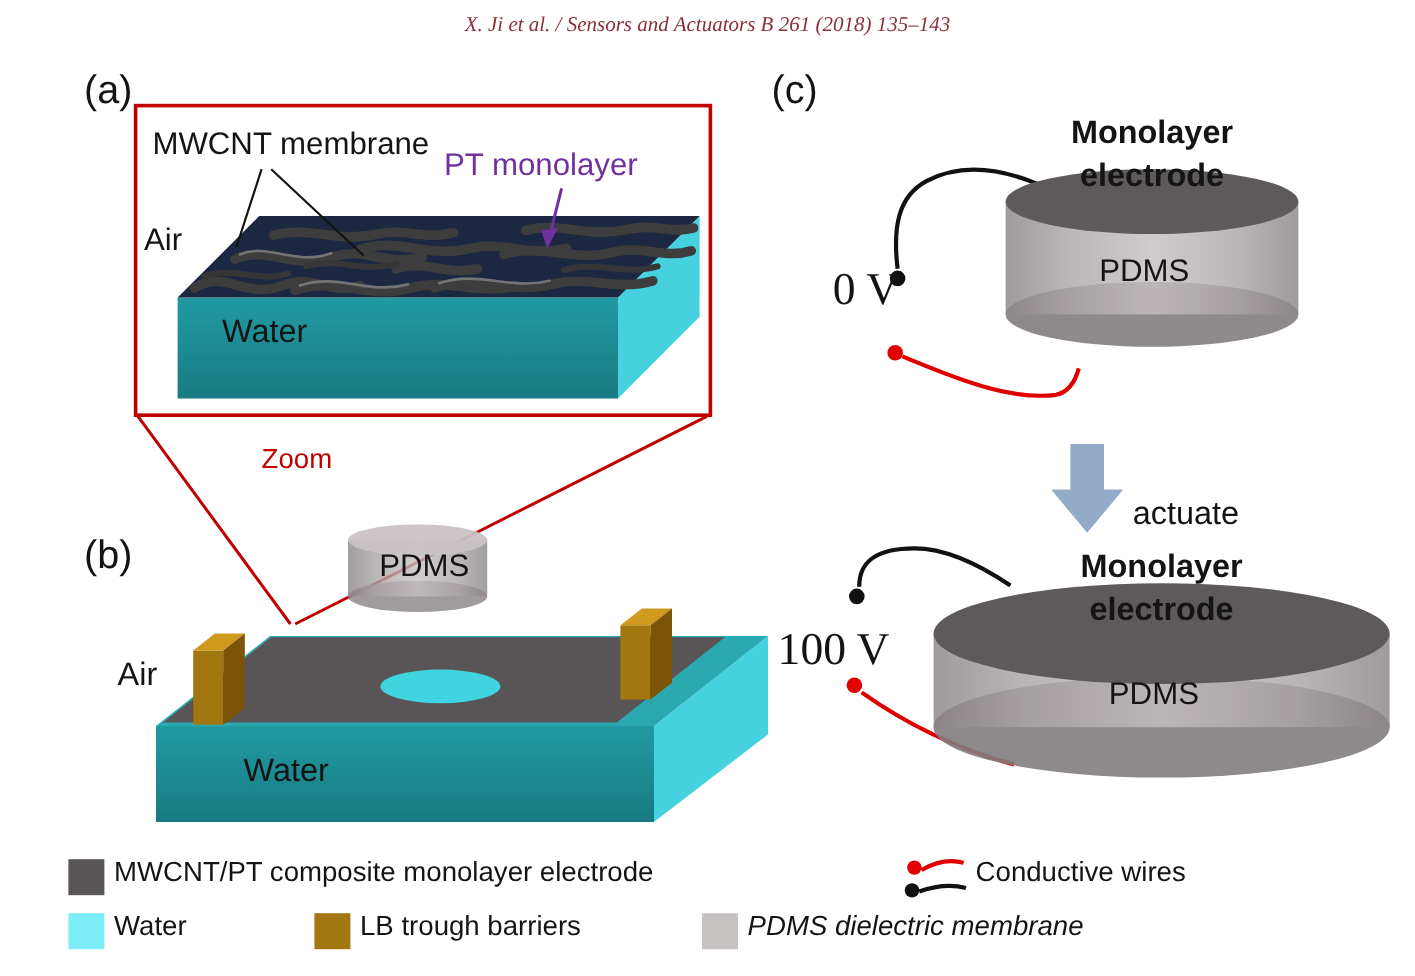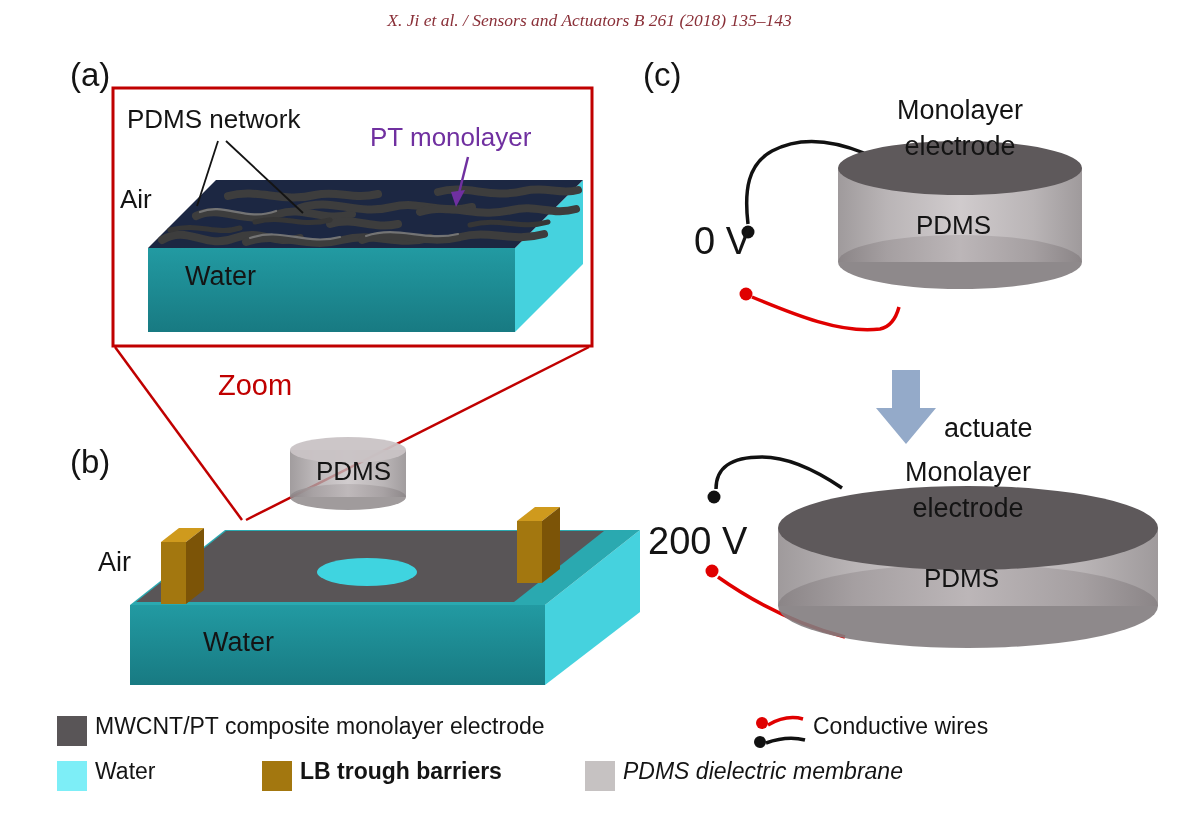--- a/index.html
+++ b/index.html
@@ -16,25 +16,25 @@
     font-family:"Liberation Sans", sans-serif;
   }
   .header {
     position:absolute; top:10px; left:0; right:0; text-align:center;
     font-family:"Liberation Serif", serif; font-style:italic;
     font-size:17.5px; color:#8a3038;
   }
   .tag    { font-size:33px; }
   .lab    { font-size:27px; }
   .lab-sm { font-size:26px; }
-  .volt   { font-size:38px; }
+  .volt   { font-size:38px;font-family:Liberation Serif, serif; }
   .legend-t { font-size:23px; }
   .purple { color:#7030a0; }
   .red    { color:#c00000; }
-  .center { text-align:center; }
+  .center { text-align:center;font-weight:bold; }
 </style>
 </head>
 <body>
 
 <div class="page">
 
   <div class="header">X. Ji et al. / Sensors and Actuators B 261 (2018) 135–143</div>
 
   <svg class="art" width="1179" height="813" viewBox="0 0 1179 813">
     <defs>
@@ -153,44 +153,44 @@
       <path d="M 768 725 C 780 718 792 716 803 719" stroke="#e00000" stroke-width="3.5" fill="none"></path>
       <circle cx="760" cy="742" r="6" fill="#111111"></circle>
       <path d="M 766 743 C 780 738 793 737 805 740" stroke="#111111" stroke-width="3.5" fill="none"></path>
       <rect x="57" y="761" width="30" height="30" fill="#7deef7"></rect>
       <rect x="262" y="761" width="30" height="30" fill="#a3770f"></rect>
       <rect x="585" y="761" width="30" height="30" fill="#c6c2c2"></rect>
     </g>
   </svg>
 
   <div class="t tag" style="left:70px;  top:58px;">(a)</div>
-  <div class="t lab-sm" style="left:127px; top:106px;">PDMS network</div>
+  <div class="t lab-sm" style="left:127px; top:106px;">MWCNT membrane</div>
   <div class="t lab-sm purple" style="left:370px; top:124px;">PT monolayer</div>
   <div class="t lab-sm" style="left:120px; top:186px;">Air</div>
   <div class="t lab" style="left:185px; top:262px;">Water</div>
-  <div class="t lab red" style="left:218px; top:370px; font-size:29px;">Zoom</div>
+  <div class="t lab red" style="left:218px; top:370px; font-size:23px;">Zoom</div>
 
   <div class="t tag" style="left:70px;  top:445px;">(b)</div>
   <div class="t lab-sm" style="left:316px; top:458px;">PDMS</div>
   <div class="t lab" style="left:98px;  top:548px;">Air</div>
   <div class="t lab" style="left:203px; top:628px;">Water</div>
 
   <div class="t tag" style="left:643px; top:58px;">(c)</div>
 
   <div class="t lab center" style="left:840px; top:96px;  width:240px;">Monolayer</div>
   <div class="t lab center" style="left:840px; top:132px; width:240px;">electrode</div>
   <div class="t lab-sm" style="left:916px; top:212px;">PDMS</div>
   <div class="t volt" style="left:694px; top:222px;">0 V</div>
 
   <div class="t lab" style="left:944px; top:382px;margin-top:32px;">actuate</div>
 
   <div class="t lab center" style="left:848px; top:458px; width:240px;">Monolayer</div>
   <div class="t lab center" style="left:848px; top:494px; width:240px;">electrode</div>
   <div class="t lab-sm" style="left:924px; top:565px;">PDMS</div>
-  <div class="t volt" style="left:648px; top:522px;">200 V</div>
+  <div class="t volt" style="left:648px; top:522px;">100 V</div>
 
   <div class="t legend-t" style="left:95px;  top:714px;">MWCNT/PT composite monolayer electrode</div>
   <div class="t legend-t" style="left:813px; top:714px;text-align:center;">Conductive wires</div>
   <div class="t legend-t" style="left:95px;  top:759px;">Water</div>
-  <div class="t legend-t" style="left:300px; top:759px;font-weight:bold;">LB trough barriers</div>
+  <div class="t legend-t" style="left:300px; top:759px;">LB trough barriers</div>
   <div class="t legend-t" style="left:623px; top:759px;font-style:italic;">PDMS dielectric membrane</div>
 
 </div>
 
 </body></html>

